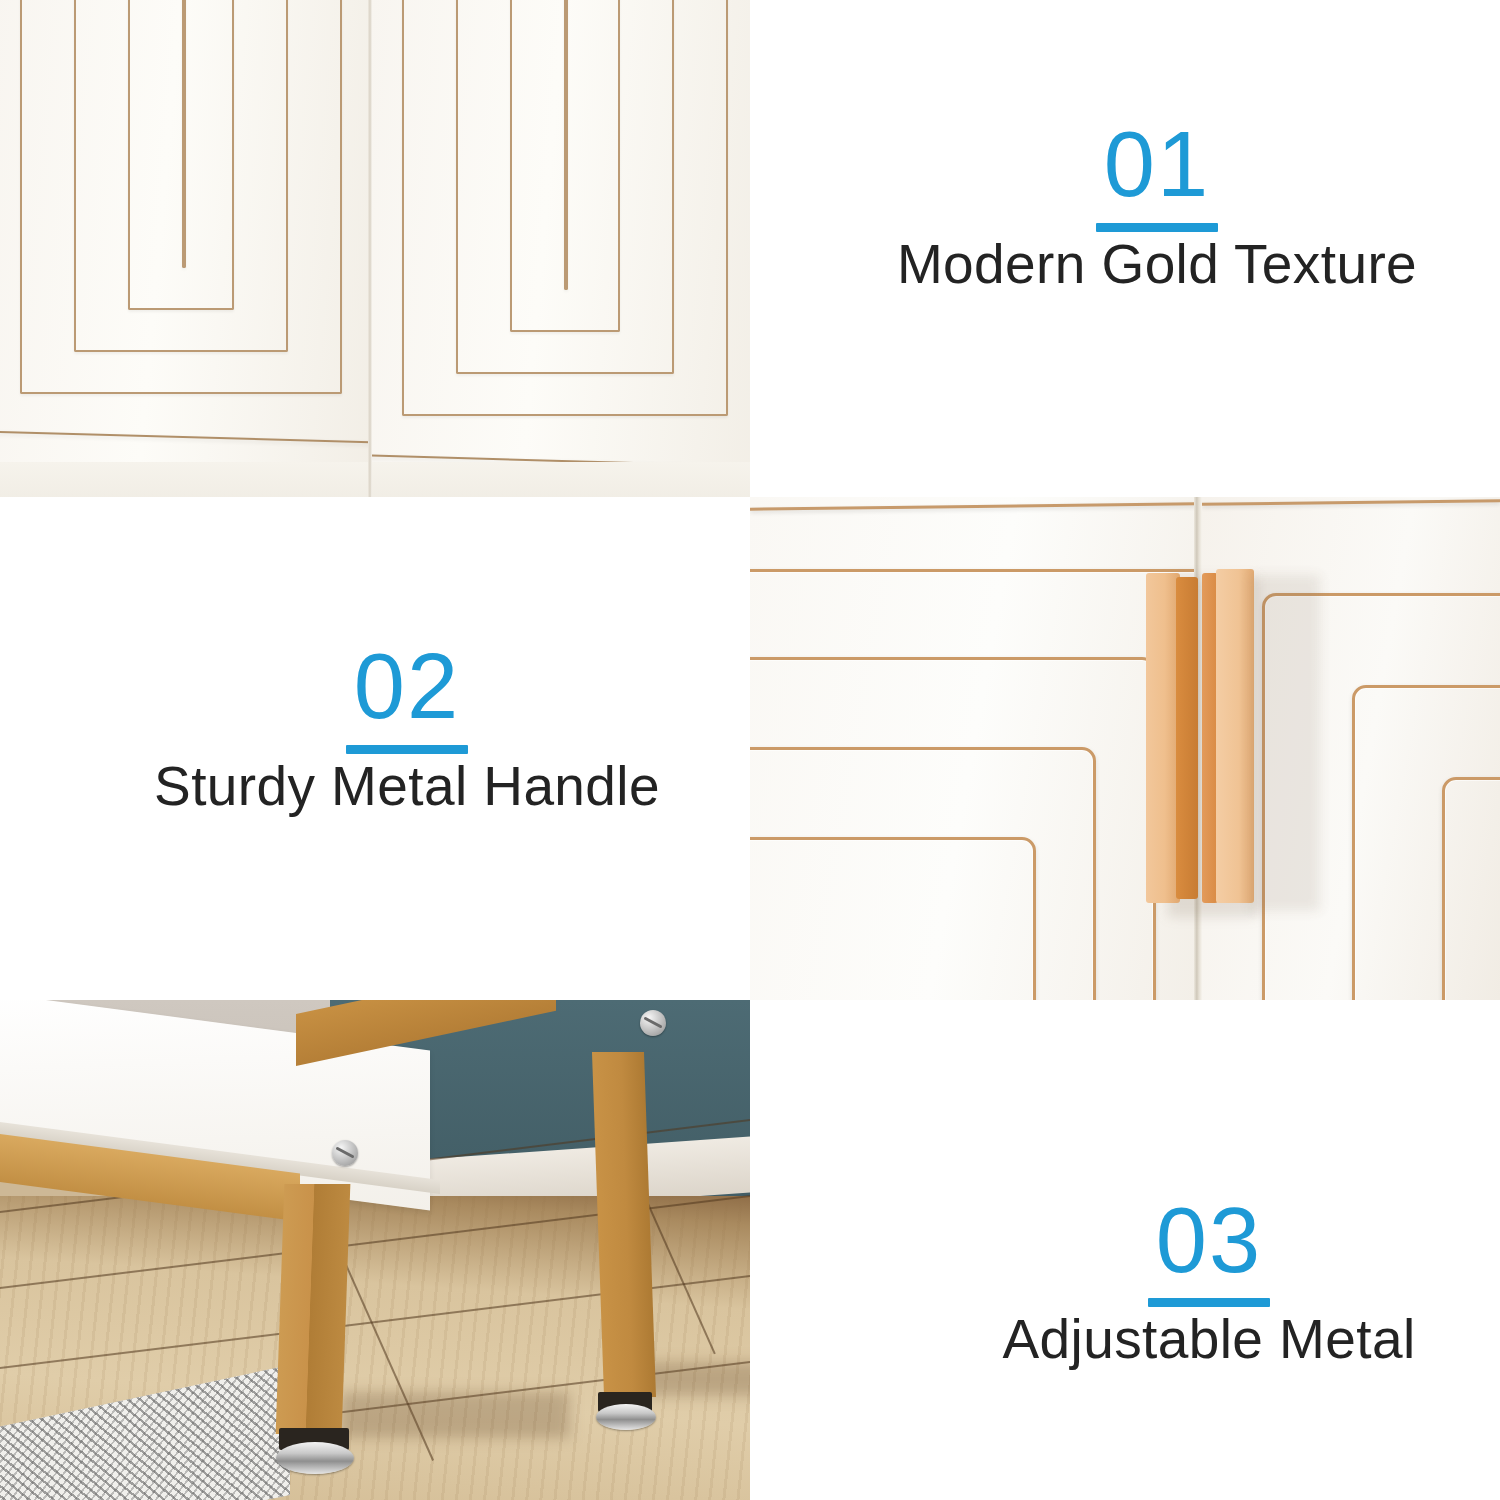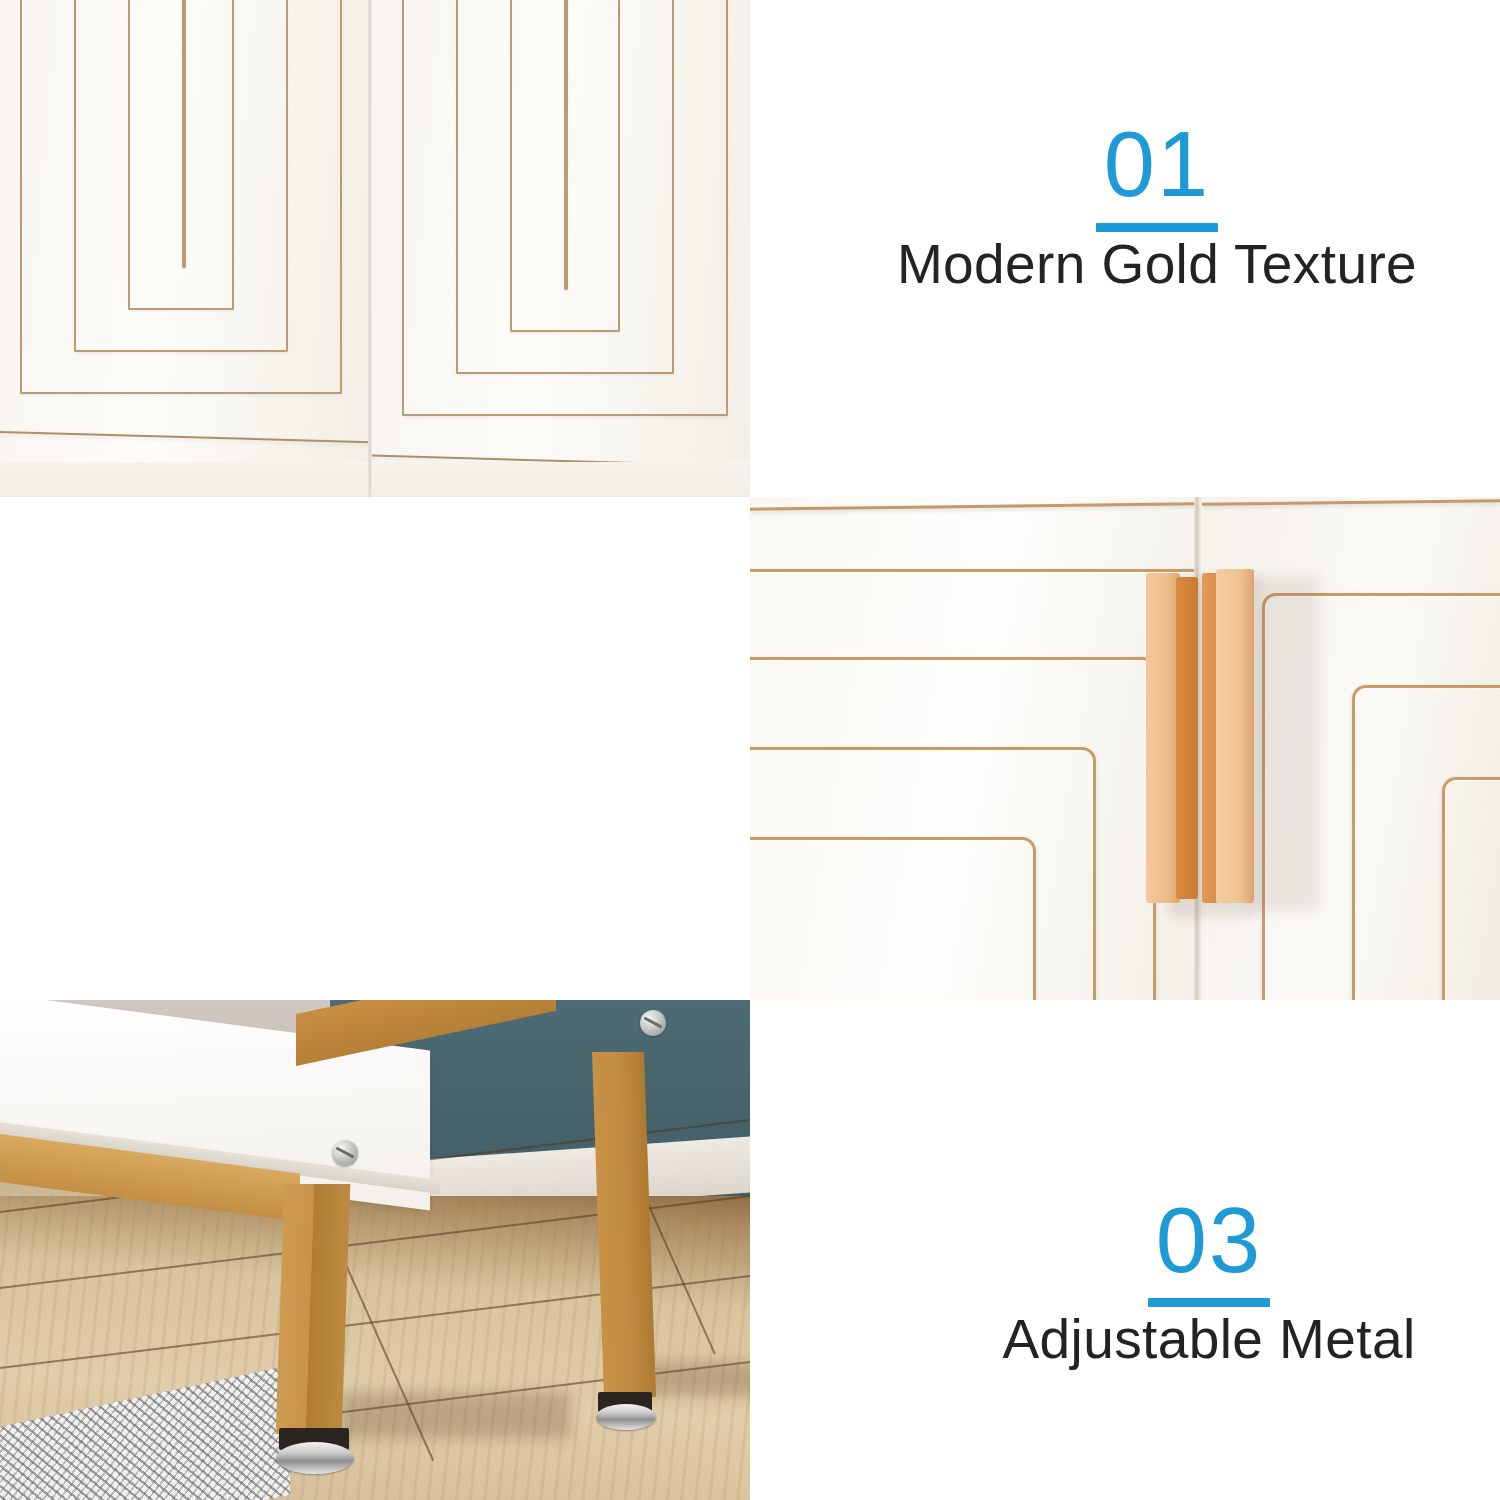--- a/index.html
+++ b/index.html
@@ -144,20 +144,29 @@
   <div class="quad q-tr">
     <div class="card card-tr">
       <div class="card-inner">
         <div class="num">01</div>
         <div class="numrule"></div>
         <div class="cap">Modern Gold Texture</div>
       </div>
     </div>
   </div>
 
+  <div class="quad q-ml">
+    <div class="card card-ml">
+      <div class="card-inner">
+        <div class="num">02</div>
+        <div class="numrule"></div>
+        <div class="cap">Sturdy Metal Handle</div>
+      </div>
+    </div>
+  </div>
 
   <div class="quad q-mr">
     <div class="handleScene">
       <div class="hdoor hdoorL">
         <div class="topline" style="top:8px;transform:skewY(-.7deg);"></div>
         <div class="nest" style="left:-60px;  top:72px;  width:520px;  height:620px;"></div>
         <div class="nest" style="left:-120px; top:160px; width:520px;  height:620px;"></div>
         <div class="nest" style="left:-180px; top:250px; width:520px;  height:620px;"></div>
         <div class="nest" style="left:-240px; top:340px; width:520px;  height:620px;"></div>
       </div>

